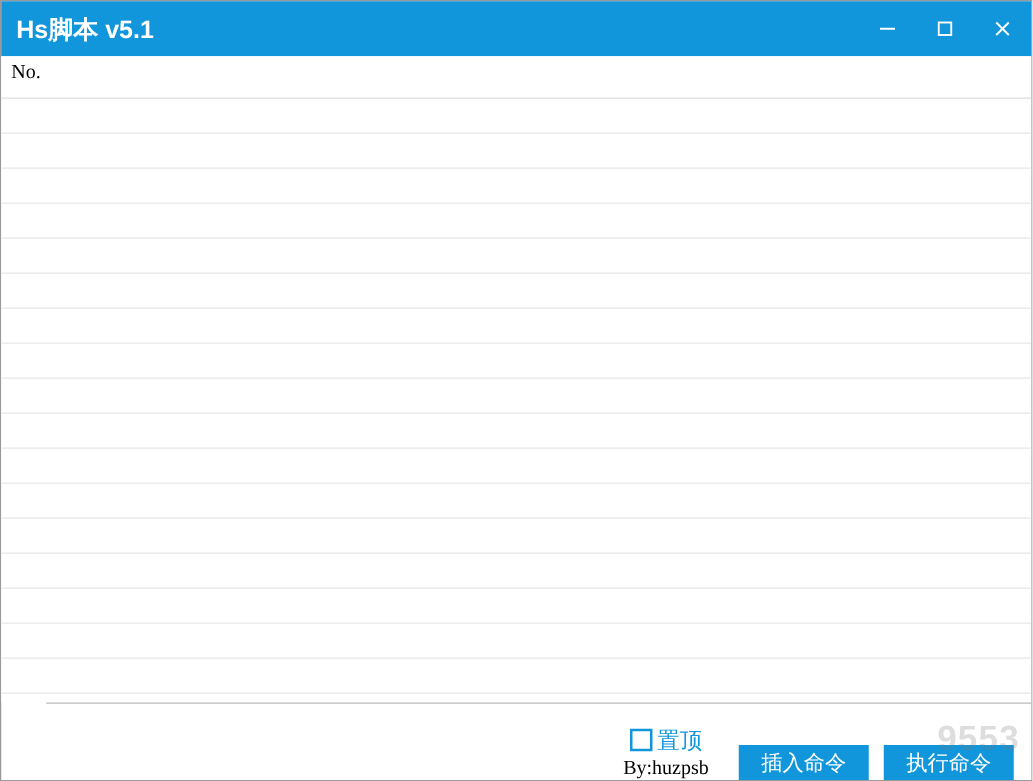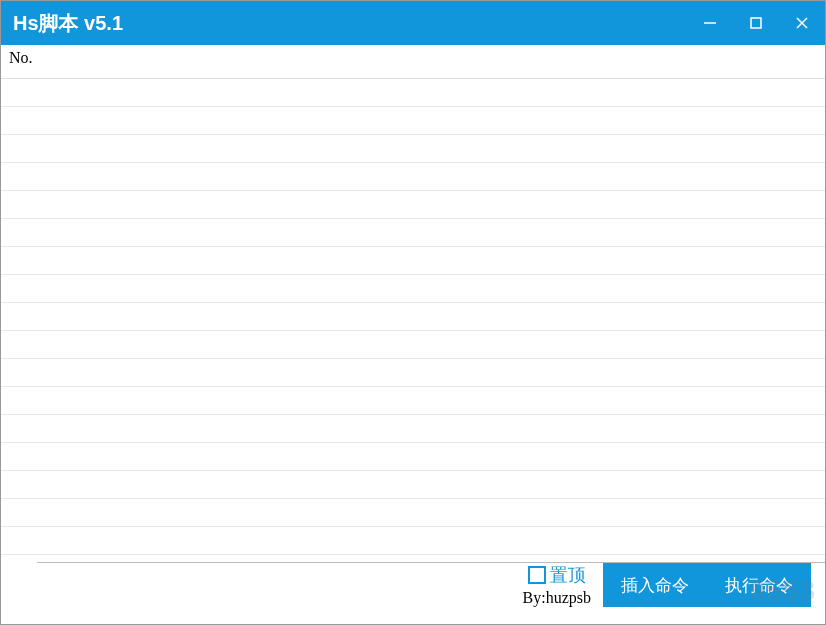--- a/index.html
+++ b/index.html
@@ -94,23 +94,24 @@
     }
     .table-row {
       height: 28px;
       border-bottom: 1px solid #e8e8e8;
       display: flex;
     }
     .footer {
       height: 62px;
       border-top: 1px solid #bbb;
       display: flex;
-      align-items: flex-start;
+      align-items: flex-end;
       justify-content: flex-end;
       padding: 0 14px;
+      gap: 12px;
       background: #fff;
       margin-left: 36px;
     }
     .footer-left {
       display: flex;
       flex-direction: column;
       align-items: center;
       margin-right: 12px;
     }
     .checkbox-row {
@@ -128,21 +129,21 @@
     }
     .byline {
       font-size: 16px;
       color: #000;
       margin-top: 2px;
     }
     .action-btn {
       background: #1296db;
       color: #fff;
       border: none;
-      height: 44px;
+      height: 28px;
       padding: 0 18px;
       font-size: 17px;
       font-family: Liberation Serif, serif;
       cursor: pointer;
       min-width: 96px;
     }
     .watermark {
       position: absolute;
       right: 10px;
       bottom: 18px;

